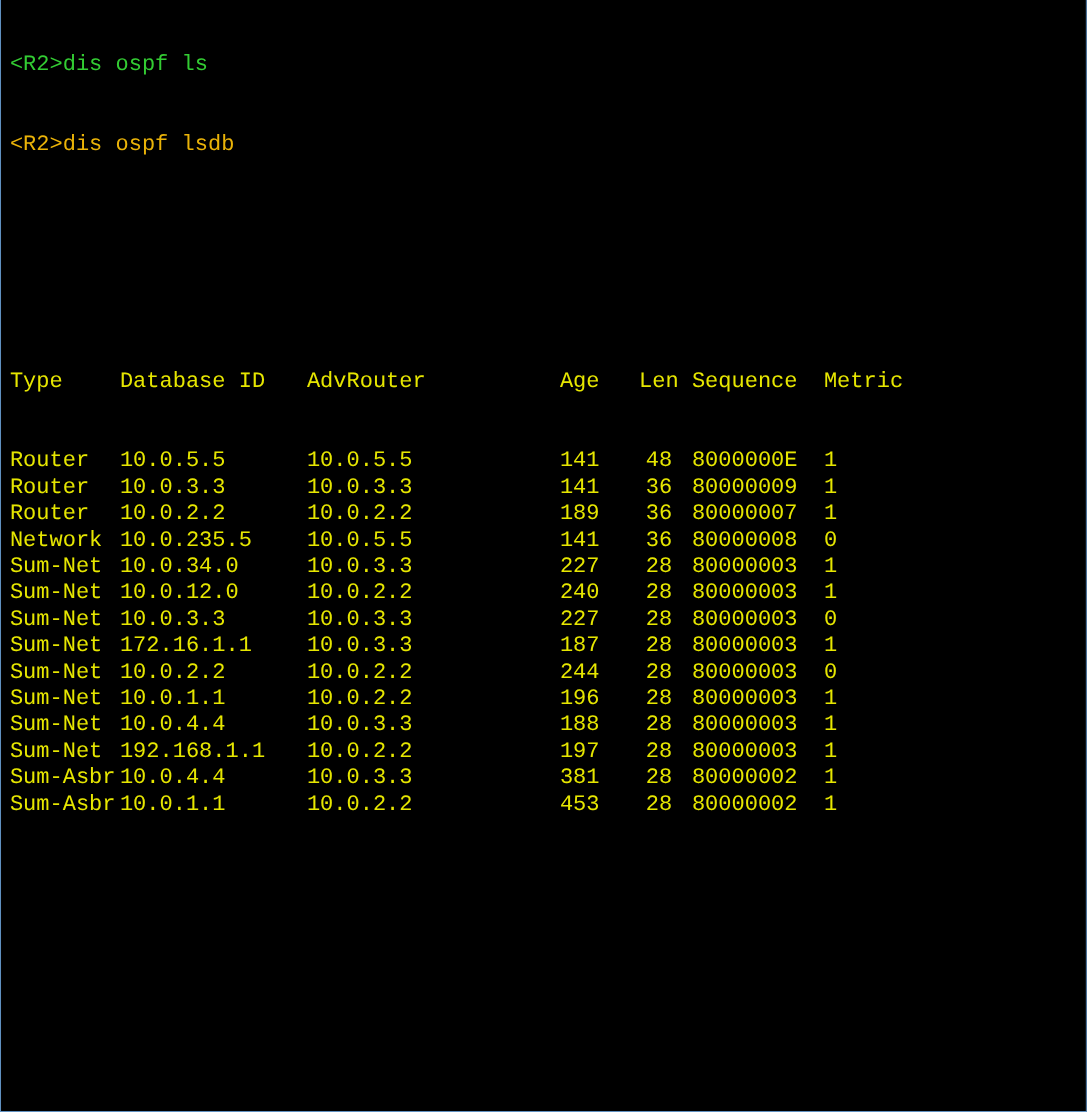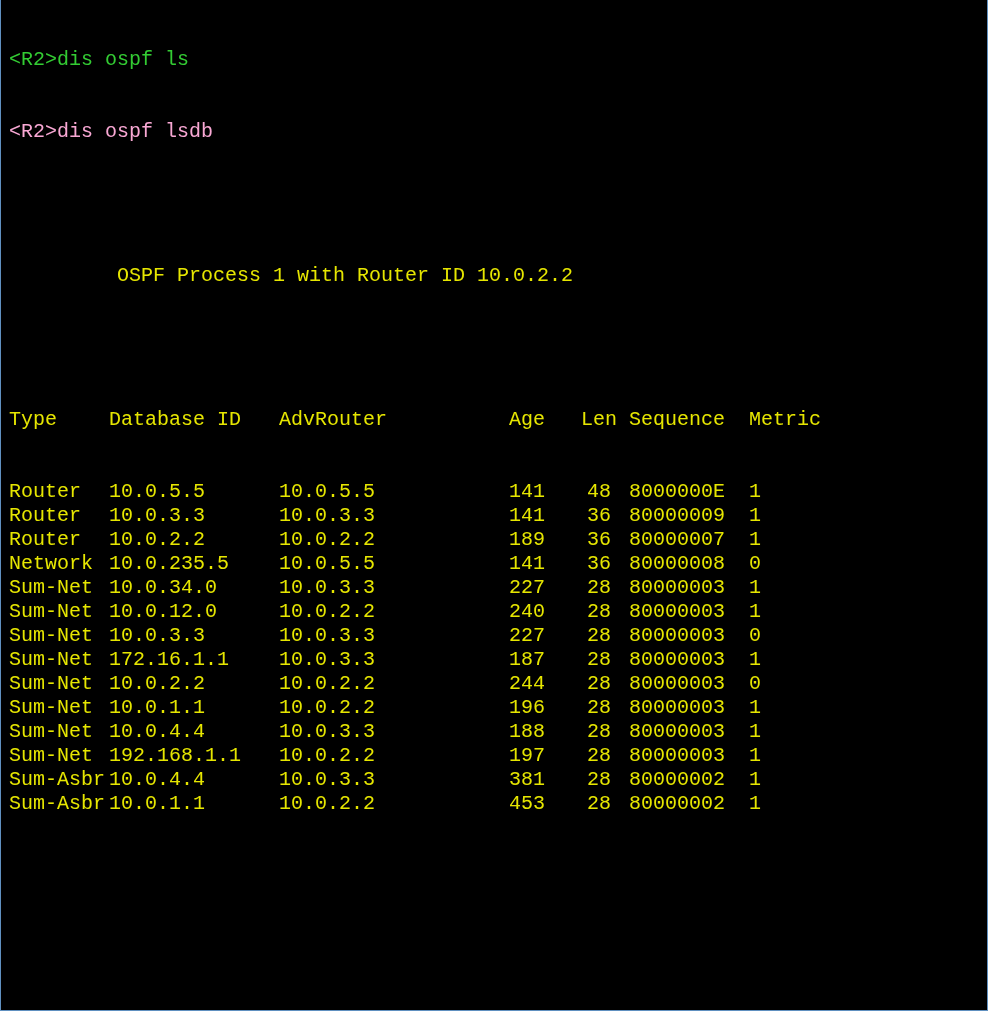--- a/index.html
+++ b/index.html
@@ -16,41 +16,40 @@
       height: 100%;
       background: #000;
       padding: 0 0 0 8px;
       font-family: "Courier New", Courier, monospace;
       font-size: 20px;
       line-height: 24px;
       color: #e6e600;
       white-space: pre;
       overflow: hidden;
     }
-    .promptline { color: #f9a8d4; }
+    .promptline { color: #eab308; }
     .dim { color: #33cc33; }
     .header-line { }
     .row { }
     .blank { height: 24px; }
     .col-type { display: inline-block; width: 100px; }
     .col-lsid { display: inline-block; width: 170px; }
     .col-adv  { display: inline-block; width: 230px; }
     .col-age  { display: inline-block; width: 60px; }
     .col-len  { display: inline-block; width: 60px; text-align: center; }
     .col-seq  { display: inline-block; width: 120px; }
     .col-metric { display: inline-block; width: 60px; text-align: left; }
   </style>
 </head>
 <body>
 
 <div class="terminal">
   <div class="promptline dim">&lt;R2&gt;dis ospf ls</div>
   <div class="promptline">&lt;R2&gt;dis ospf lsdb</div>
   <div class="blank"></div>
-  <div class="header-line">         OSPF Process 1 with Router ID 10.0.2.2</div>
   <div class="blank"></div>
   <div class="row"><span class="col-type">Type</span><span class="col-lsid">Database ID</span><span class="col-adv">AdvRouter</span><span class="col-age">Age</span><span class="col-len">Len</span><span class="col-seq">Sequence</span><span class="col-metric">Metric</span></div>
   <div id="area0-rows"><div class="row"><span class="col-type">Router</span><span class="col-lsid">10.0.5.5</span><span class="col-adv">10.0.5.5</span><span class="col-age">141</span><span class="col-len">48</span><span class="col-seq">8000000E</span><span class="col-metric">1</span></div><div class="row"><span class="col-type">Router</span><span class="col-lsid">10.0.3.3</span><span class="col-adv">10.0.3.3</span><span class="col-age">141</span><span class="col-len">36</span><span class="col-seq">80000009</span><span class="col-metric">1</span></div><div class="row"><span class="col-type">Router</span><span class="col-lsid">10.0.2.2</span><span class="col-adv">10.0.2.2</span><span class="col-age">189</span><span class="col-len">36</span><span class="col-seq">80000007</span><span class="col-metric">1</span></div><div class="row"><span class="col-type">Network</span><span class="col-lsid">10.0.235.5</span><span class="col-adv">10.0.5.5</span><span class="col-age">141</span><span class="col-len">36</span><span class="col-seq">80000008</span><span class="col-metric">0</span></div><div class="row"><span class="col-type">Sum-Net</span><span class="col-lsid">10.0.34.0</span><span class="col-adv">10.0.3.3</span><span class="col-age">227</span><span class="col-len">28</span><span class="col-seq">80000003</span><span class="col-metric">1</span></div><div class="row"><span class="col-type">Sum-Net</span><span class="col-lsid">10.0.12.0</span><span class="col-adv">10.0.2.2</span><span class="col-age">240</span><span class="col-len">28</span><span class="col-seq">80000003</span><span class="col-metric">1</span></div><div class="row"><span class="col-type">Sum-Net</span><span class="col-lsid">10.0.3.3</span><span class="col-adv">10.0.3.3</span><span class="col-age">227</span><span class="col-len">28</span><span class="col-seq">80000003</span><span class="col-metric">0</span></div><div class="row"><span class="col-type">Sum-Net</span><span class="col-lsid">172.16.1.1</span><span class="col-adv">10.0.3.3</span><span class="col-age">187</span><span class="col-len">28</span><span class="col-seq">80000003</span><span class="col-metric">1</span></div><div class="row"><span class="col-type">Sum-Net</span><span class="col-lsid">10.0.2.2</span><span class="col-adv">10.0.2.2</span><span class="col-age">244</span><span class="col-len">28</span><span class="col-seq">80000003</span><span class="col-metric">0</span></div><div class="row"><span class="col-type">Sum-Net</span><span class="col-lsid">10.0.1.1</span><span class="col-adv">10.0.2.2</span><span class="col-age">196</span><span class="col-len">28</span><span class="col-seq">80000003</span><span class="col-metric">1</span></div><div class="row"><span class="col-type">Sum-Net</span><span class="col-lsid">10.0.4.4</span><span class="col-adv">10.0.3.3</span><span class="col-age">188</span><span class="col-len">28</span><span class="col-seq">80000003</span><span class="col-metric">1</span></div><div class="row"><span class="col-type">Sum-Net</span><span class="col-lsid">192.168.1.1</span><span class="col-adv">10.0.2.2</span><span class="col-age">197</span><span class="col-len">28</span><span class="col-seq">80000003</span><span class="col-metric">1</span></div><div class="row"><span class="col-type">Sum-Asbr</span><span class="col-lsid">10.0.4.4</span><span class="col-adv">10.0.3.3</span><span class="col-age">381</span><span class="col-len">28</span><span class="col-seq">80000002</span><span class="col-metric">1</span></div><div class="row"><span class="col-type">Sum-Asbr</span><span class="col-lsid">10.0.1.1</span><span class="col-adv">10.0.2.2</span><span class="col-age">453</span><span class="col-len">28</span><span class="col-seq">80000002</span><span class="col-metric">1</span></div></div>
   <div class="blank"></div>
   
   
   
   
   
   

